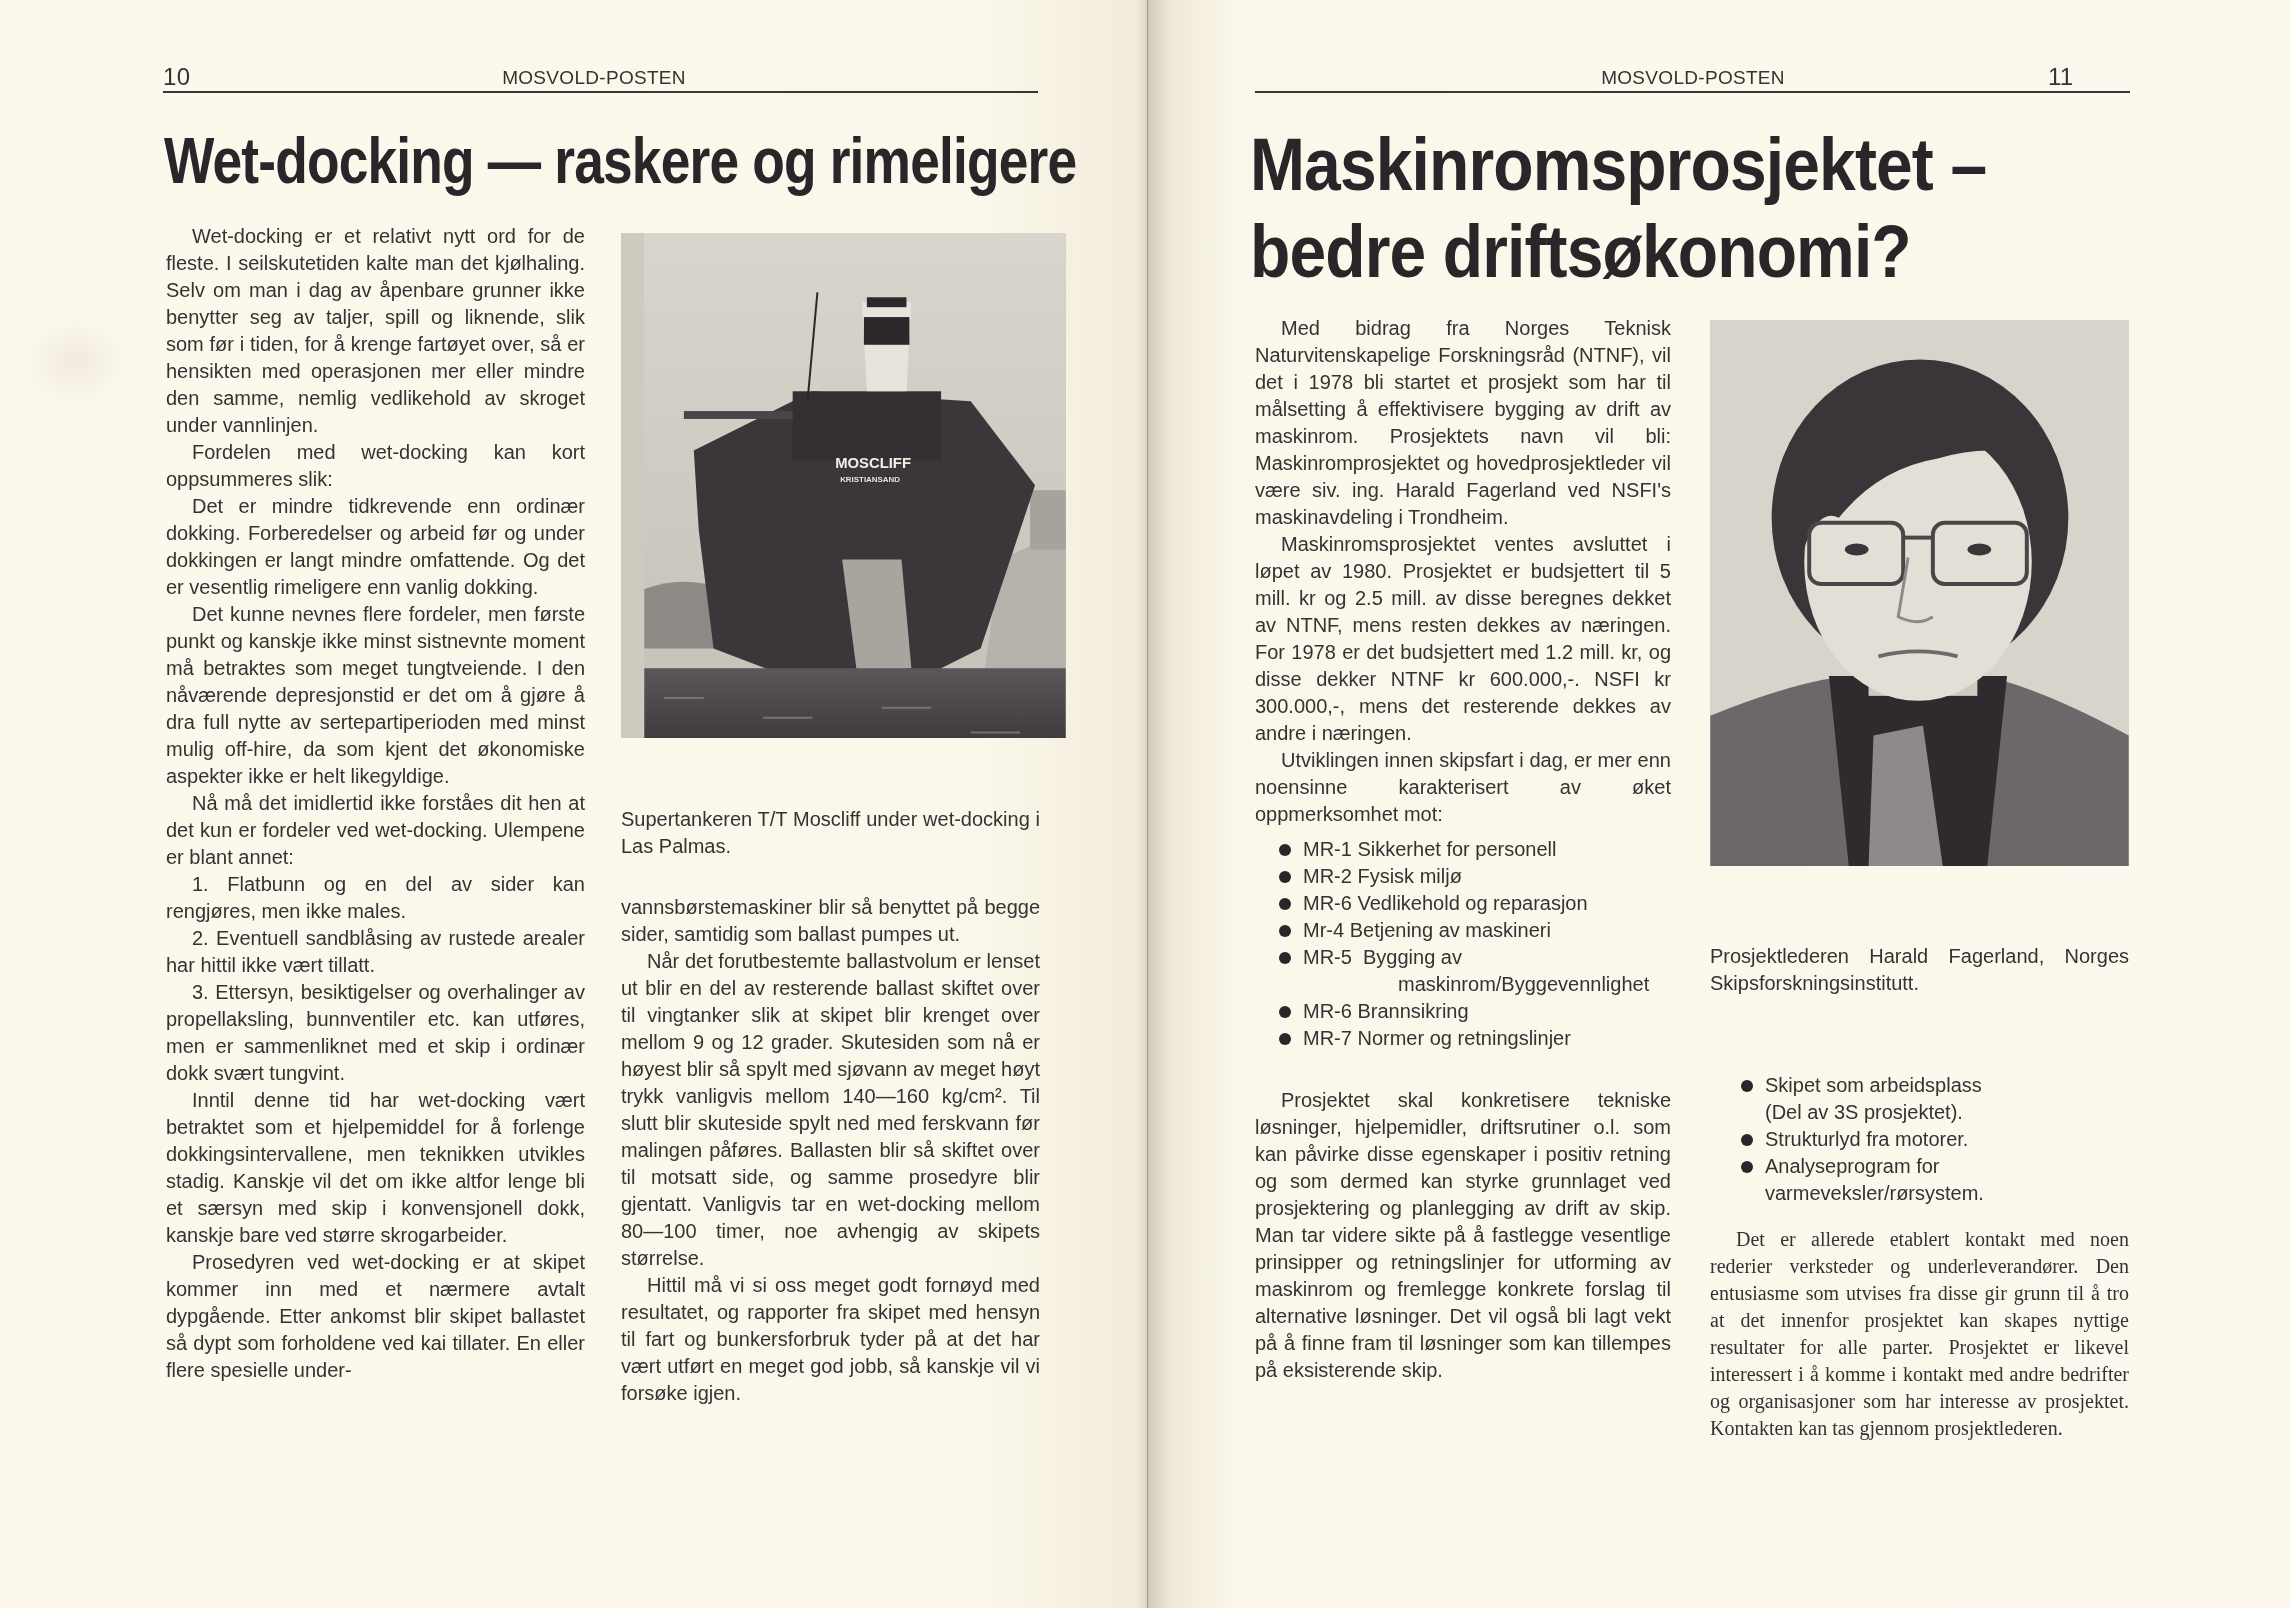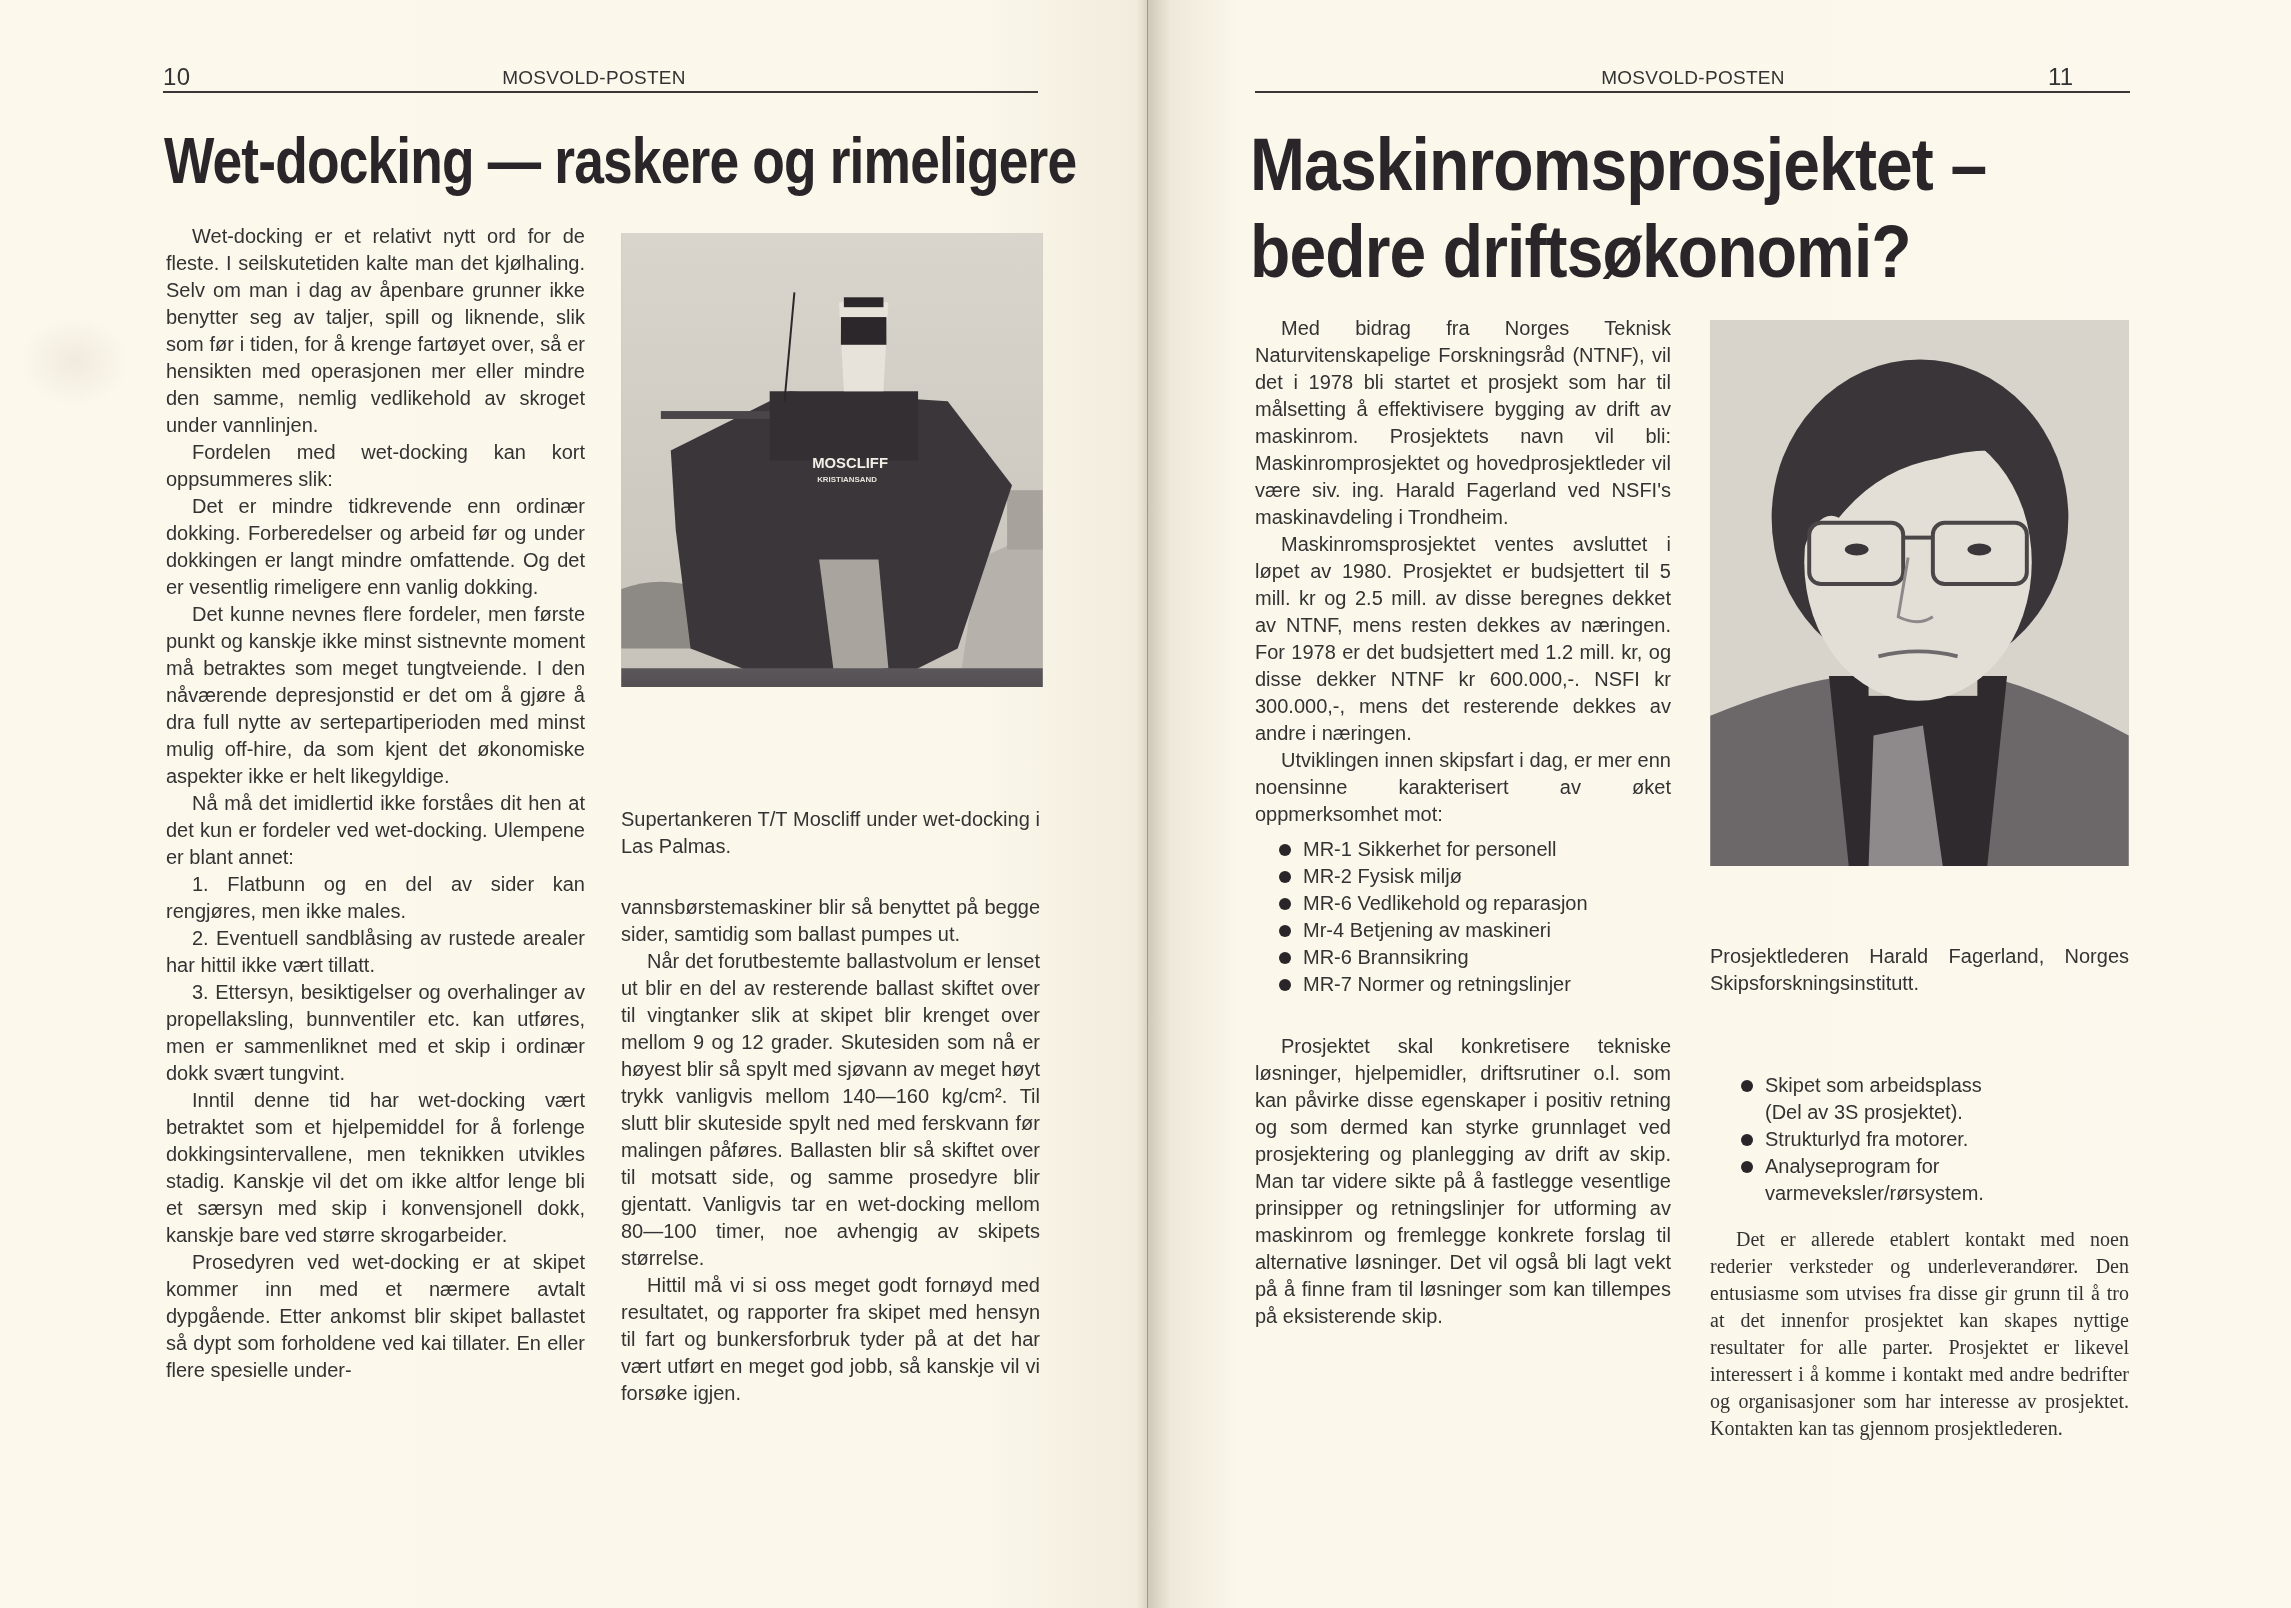--- a/index.html
+++ b/index.html
@@ -59,21 +59,21 @@
     <p>Det er mindre tidkrevende enn ordinær dokking. Forberedelser og arbeid før og under dokkingen er langt mindre omfattende. Og det er vesentlig rimeligere enn vanlig dokking.</p>
     <p>Det kunne nevnes flere fordeler, men første punkt og kanskje ikke minst sistnevnte moment må betraktes som meget tungtveiende. I den nåværende depresjonstid er det om å gjøre å dra full nytte av sertepartiperioden med minst mulig off-hire, da som kjent det økonomiske aspekter ikke er helt likegyldige.</p>
     <p>Nå må det imidlertid ikke forståes dit hen at det kun er fordeler ved wet-docking. Ulempene er blant annet:</p>
     <p>1. Flatbunn og en del av sider kan rengjøres, men ikke males.</p>
     <p>2. Eventuell sandblåsing av rustede arealer har hittil ikke vært tillatt.</p>
     <p>3. Ettersyn, besiktigelser og overhalinger av propellaksling, bunnventiler etc. kan utføres, men er sammenliknet med et skip i ordinær dokk svært tungvint.</p>
     <p>Inntil denne tid har wet-docking vært betraktet som et hjelpemiddel for å forlenge dokkingsintervallene, men teknikken utvikles stadig. Kanskje vil det om ikke altfor lenge bli et særsyn med skip i konvensjonell dokk, kanskje bare ved større skrogarbeider.</p>
     <p>Prosedyren ved wet-docking er at skipet kommer inn med et nærmere avtalt dypgående. Etter ankomst blir skipet ballastet så dypt som forholdene ved kai tillater. En eller flere spesielle under-</p>
   </div>
 
-  <div class="photo" style="left:621px;top:233px;width:422px;height:454px;">
+  <div class="photo" style="left:621px;top:233px;width:422px;height:505px;padding-left:23px;">
     <svg width="422" height="549" viewBox="0 0 426 555">
       <defs>
         <linearGradient id="sky" x1="0" y1="0" x2="0" y2="1">
           <stop offset="0" stop-color="#d9d5cc"></stop>
           <stop offset="1" stop-color="#c3bfb6"></stop>
         </linearGradient>
         <linearGradient id="water" x1="0" y1="0" x2="0" y2="1">
           <stop offset="0" stop-color="#5b565a"></stop>
           <stop offset="1" stop-color="#2e2a2e"></stop>
         </linearGradient>
@@ -137,20 +137,21 @@
 
 <div class="col" style="left:1255px;top:315px;width:416px;">
   <p>Med bidrag fra Norges Teknisk Naturvitenskapelige Forskningsråd (NTNF), vil det i 1978 bli startet et prosjekt som har til målsetting å effektivisere bygging av drift av maskinrom. Prosjektets navn vil bli: Maskinromprosjektet og hovedprosjektleder vil være siv. ing. Harald Fagerland ved NSFI's maskinavdeling i Trondheim.</p>
   <p>Maskinromsprosjektet ventes avsluttet i løpet av 1980. Prosjektet er budsjettert til 5 mill. kr og 2.5 mill. av disse beregnes dekket av NTNF, mens resten dekkes av næringen. For 1978 er det budsjettert med 1.2 mill. kr, og disse dekker NTNF kr 600.000,-. NSFI kr 300.000,-, mens det resterende dekkes av andre i næringen.</p>
   <p>Utviklingen innen skipsfart i dag, er mer enn noensinne karakterisert av øket oppmerksomhet mot:</p>
   <ul class="bullets" style="text-align:left;margin-left:14px;">
     <li><span>MR-1</span> <span>Sikkerhet for personell</span></li>
     <li><span>MR-2</span> <span>Fysisk miljø</span></li>
     <li><span>MR-6</span> <span>Vedlikehold og reparasjon</span></li>
     <li><span>Mr-4</span> <span>Betjening av maskineri</span></li>
+    <li><span>MR-5</span>&nbsp; <span>Bygging av</span><span class="sub">maskinrom/Byggevennlighet</span></li>
     <li><span>MR-6</span> <span>Brannsikring</span></li>
     <li><span>MR-7</span> <span>Normer og retningslinjer</span></li>
   </ul>
   <div style="height:27px;"></div>
   <p>Prosjektet skal konkretisere tekniske løsninger, hjelpemidler, driftsrutiner o.l. som kan påvirke disse egenskaper i positiv retning og som dermed kan styrke grunnlaget ved prosjektering og planlegging av drift av skip. Man tar videre sikte på å fastlegge vesentlige prinsipper og retningslinjer for utforming av maskinrom og fremlegge konkrete forslag til alternative løsninger. Det vil også bli lagt vekt på å finne fram til løsninger som kan tillempes på eksisterende skip.</p>
 </div>
 
 <div class="photo" style="left:1710px;top:320px;width:419px;height:546px;background:#d6d2ca;">
   <svg width="419" height="546" viewBox="0 0 423 552">
     <rect width="423" height="552" fill="#d8d4cc"></rect>

